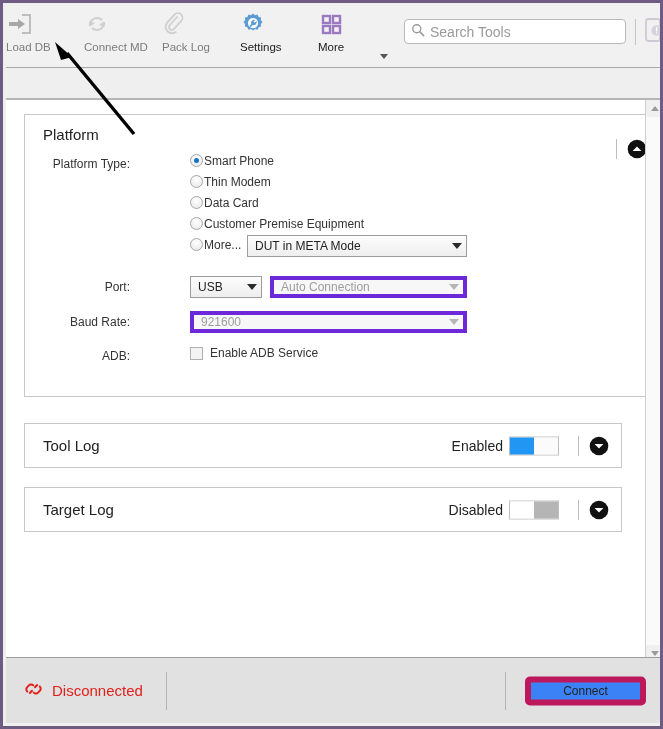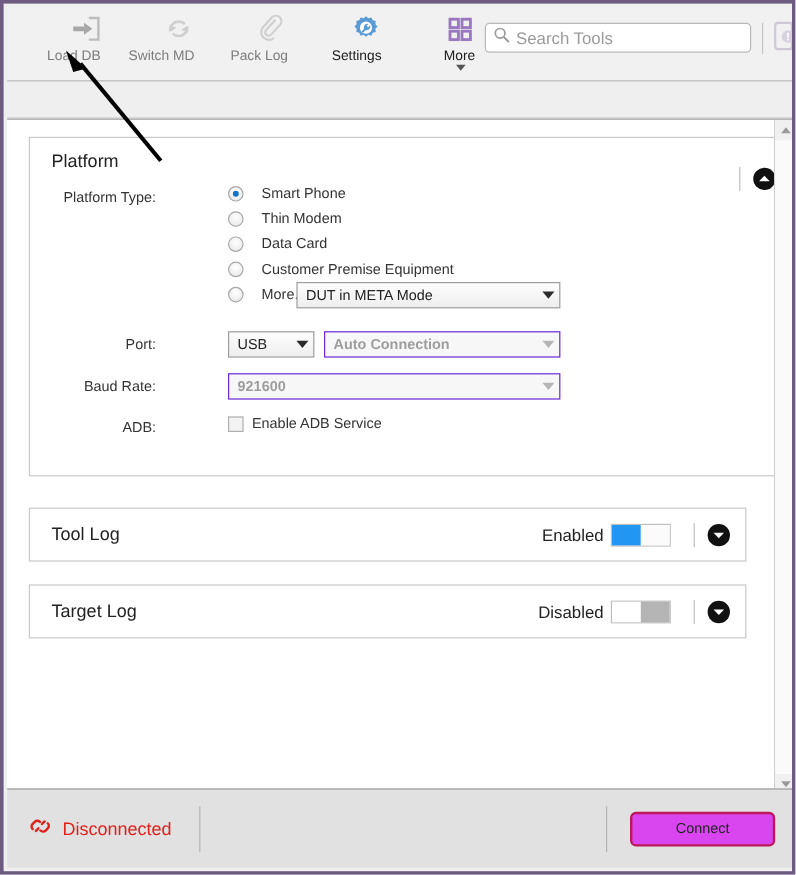--- a/index.html
+++ b/index.html
@@ -31,21 +31,21 @@
     border-bottom: 1px solid #a9a9a9;
     box-sizing: border-box;
     display: flex;
     align-items: flex-start;
   }
   .tb-btn {
     width: 78px;
     height: 56px;
     display: flex;
     flex-direction: column;
-    align-items: flex-end;
+    align-items: flex-start;
     justify-content: flex-start;
     padding-top: 5px;
     box-sizing: border-box;
     position: relative;
     cursor: default;
   }
   .tb-ico {
     height: 26px;
     display: flex;
     align-items: center;
@@ -222,22 +222,21 @@
   .form-label {
     position: absolute;
     font-size: 12px;
     color: #333;
     text-align: right;
     width: 120px;
   }
   .radio-row {
     position: absolute;
     display: flex;
-    align-items: center;
-    gap: 15px;
+    gap: 1px;
   }
   .radio {
     width: 13px; height: 13px;
     border-radius: 50%;
     border: 1px solid #a7a7a7;
     background: radial-gradient(circle at 50% 35%, #ffffff 0%, #ededed 70%, #e2e2e2 100%);
     box-sizing: border-box;
     position: relative;
     flex: none;
     cursor: default;
@@ -278,23 +277,22 @@
     justify-content: center;
   }
   .combo .carrow i {
     width: 0; height: 0;
     border-left: 5px solid transparent;
     border-right: 5px solid transparent;
     border-top: 6px solid #2b2b2b;
     display: block;
   }
   .combo.disabled {
-    border: 1px solid #6d28d9;
+    border: 4px solid #6d28d9;
     background: #f7f7f7;
-    font-weight: bold;
   }
   .combo.disabled .ctext { color: #9d9d9d; }
   .combo.disabled .carrow i { border-top-color: #b6b6b6; }
 
   .chk-row {
     position: absolute;
     display: flex;
     align-items: center;
     gap: 7px;
   }
@@ -380,22 +378,22 @@
     height: 38px;
     background: #b3b3b3;
   }
   #fd1 { left: 160px; }
   #fd2 { left: 499px; }
   .connect-btn {
     position: absolute;
     right: 17px; top: 50%;
     transform: translateY(-50%);
     width: 121px; height: 29px;
-    background: #d946ef;
-    border: 2px solid #be185d;
+    background: #3b82f6;
+    border: 6px solid #be185d;
     border-radius: 5px;
     box-sizing: border-box;
     display: flex;
     align-items: center;
     justify-content: center;
     font-size: 12px;
     font-family: "Liberation Sans", sans-serif;
     color: #222;
     cursor: default;
     margin-left: 23px;
@@ -429,21 +427,21 @@
 
     <div class="tb-btn">
       <span class="tb-ico">
         <svg width="26" height="24" viewBox="0 0 26 24">
           <path d="M6 14 a7 7 0 0 1 7-8 a7 7 0 0 1 5 2" fill="none" stroke="#cfcfcf" stroke-width="2.2"></path>
           <path d="M20 10 a7 7 0 0 1 -7 8 a7 7 0 0 1 -5 -2" fill="none" stroke="#cfcfcf" stroke-width="2.2"></path>
           <path d="M5 9 l2 5 l4 -3 z" fill="#cfcfcf"></path>
           <path d="M21 15 l-2 -5 l-4 3 z" fill="#cfcfcf"></path>
         </svg>
       </span>
-      <span class="tb-lab dim">Switch MD</span>
+      <span class="tb-lab dim">Connect MD</span>
     </div>
 
     <div class="tb-btn">
       <span class="tb-ico">
         <svg width="26" height="24" viewBox="0 0 26 24">
           <path d="M18 6 l-8.5 9.2 a3.1 3.1 0 0 0 4.6 4.2 l8.2 -9 a5 5 0 0 0 -7.4 -6.7 l-8.4 9.2 a7 7 0 0 0 10.2 9.5" fill="none" stroke="#cfcfcf" stroke-width="1.9" transform="translate(-1,-1) scale(0.92)"></path>
         </svg>
       </span>
       <span class="tb-lab dim">Pack Log</span>
     </div>

